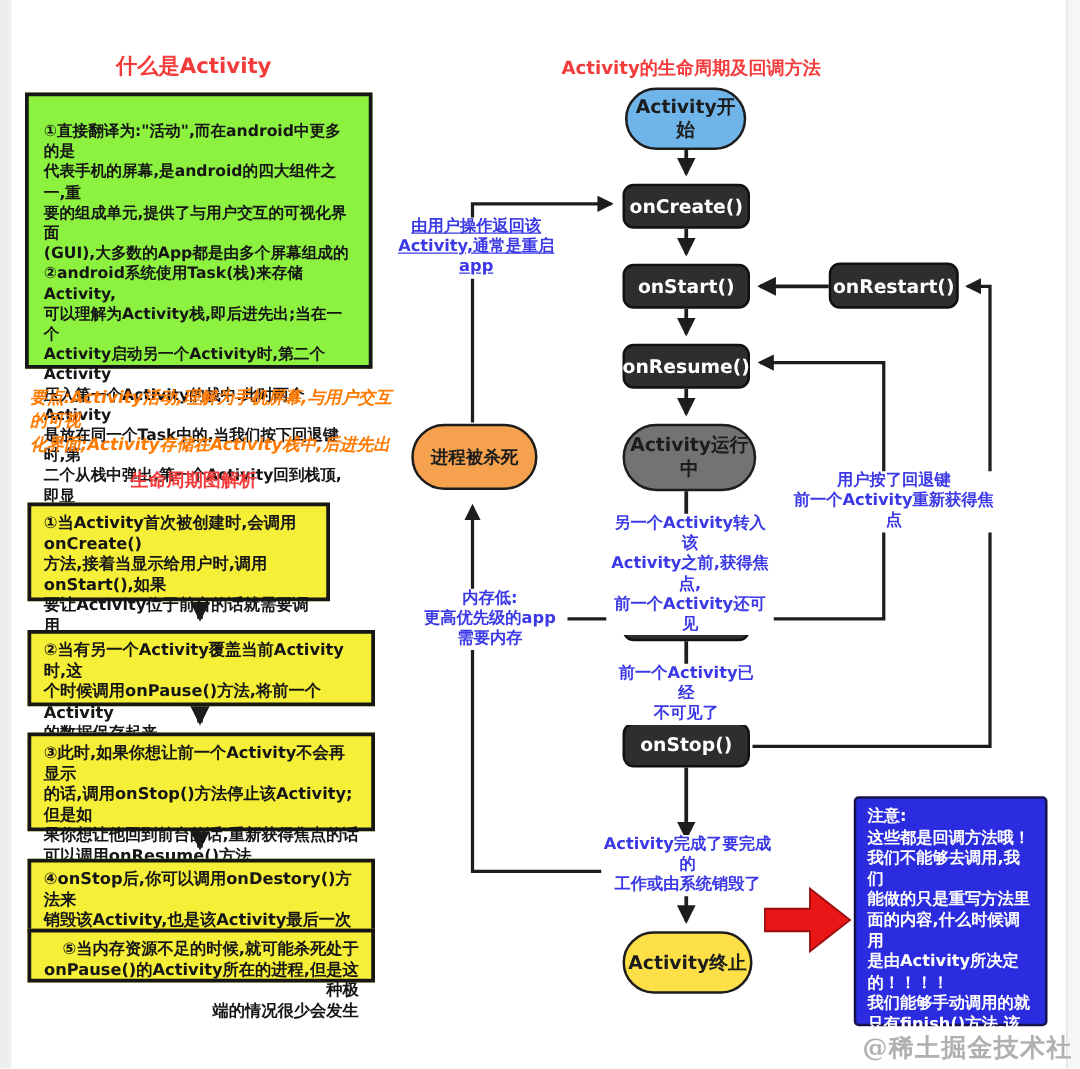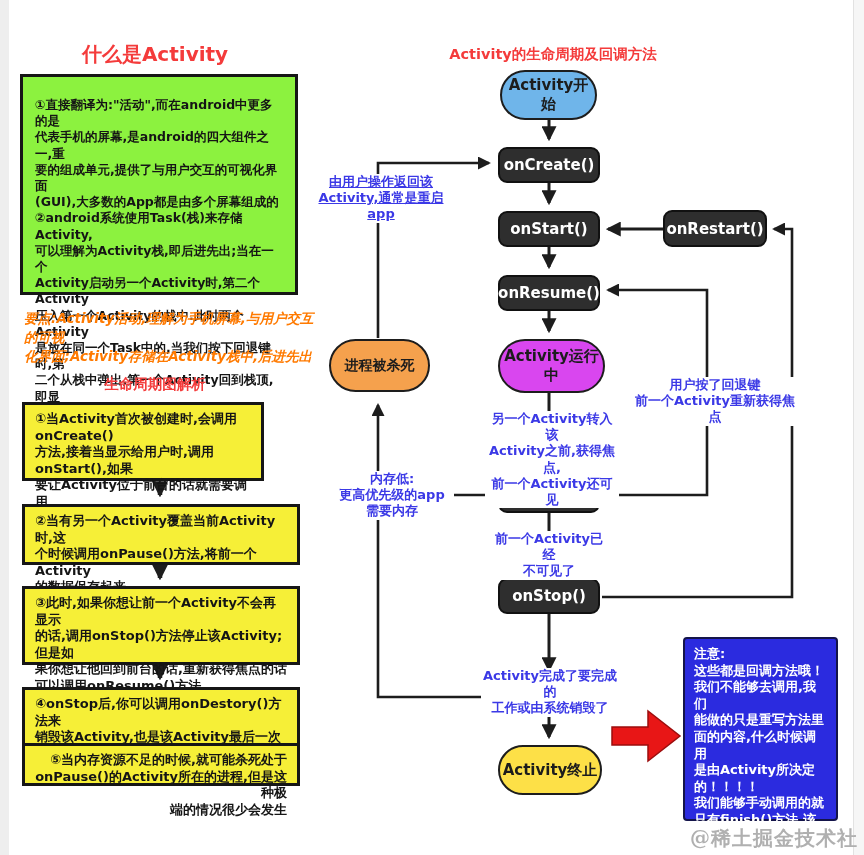--- a/index.html
+++ b/index.html
@@ -19,21 +19,21 @@
     position:absolute;color:#ff7a00;font-weight:bold;font-style:italic;
     font-size:13.5px;line-height:19px;white-space:pre-line;
   }
   .node{
     position:absolute;box-sizing:border-box;display:flex;align-items:center;justify-content:center;
     border:2.5px solid #1d1d1d;font-weight:bold;text-align:center;
   }
   .dark-node{background:#2e2e2e;color:#ffffff;border-radius:9px;font-size:15px;border-color:#111;}
   .pill{border-radius:27px;color:#1c1c1c;font-size:15px;}
   .start-pill{background:#6fb5ea;}
-  .running-pill{background:#d946ef;}
+  .running-pill{background:#737373;}
   .killed-pill{background:#f5a14d;font-size:14px;}
   .end-pill{background:#fde047;}
   .lbl{
     position:absolute;color:#3b39e6;font-weight:bold;font-size:13px;line-height:16.2px;
     text-align:center;white-space:pre-line;background:#ffffff;
   }
   .note-box{
     position:absolute;box-sizing:border-box;background:#2b2bdf;border:2.5px solid #14144a;
     border-radius:4px;color:#ffffff;font-weight:bold;font-size:13px;line-height:16.6px;
     padding:7px 9px;white-space:pre-line;
@@ -85,21 +85,21 @@
     <g stroke="#1d1d1d" stroke-width="4.5" fill="none">
       <path d="M160,482 L160,495" marker-end="url(#mb)"></path>
       <path d="M160,566 L160,578" marker-end="url(#mb)"></path>
       <path d="M160,666 L160,678" marker-end="url(#mb)"></path>
       <path d="M160,746 L160,756" marker-end="url(#mb)"></path>
     </g>
 
     <polygon points="612,727 648,727 648,711 680,736 648,761 648,745 612,745" fill="#e81616" stroke="#9c0d0d" stroke-width="1.5"></polygon>
   </svg>
 
-  <div class="rtitle" style="left:20px;top:41px;width:270px;font-size:20px;">什么是Activity</div>
+  <div class="rtitle" style="left:20px;top:41px;width:270px;font-size:17px;">什么是Activity</div>
 
   <div class="panel green-panel" style="left:20px;top:74px;width:278px;height:221px;">①直接翻译为:"活动",而在android中更多的是
 代表手机的屏幕,是android的四大组件之一,重
 要的组成单元,提供了与用户交互的可视化界面
 (GUI),大多数的App都是由多个屏幕组成的
 ②android系统使用Task(栈)来存储Activity,
 可以理解为Activity栈,即后进先出;当在一个
 Activity启动另一个Activity时,第二个Activity
 压入第一个Activity的栈中.此时两个Activity
 是放在同一个Task中的,当我们按下回退键时,第

